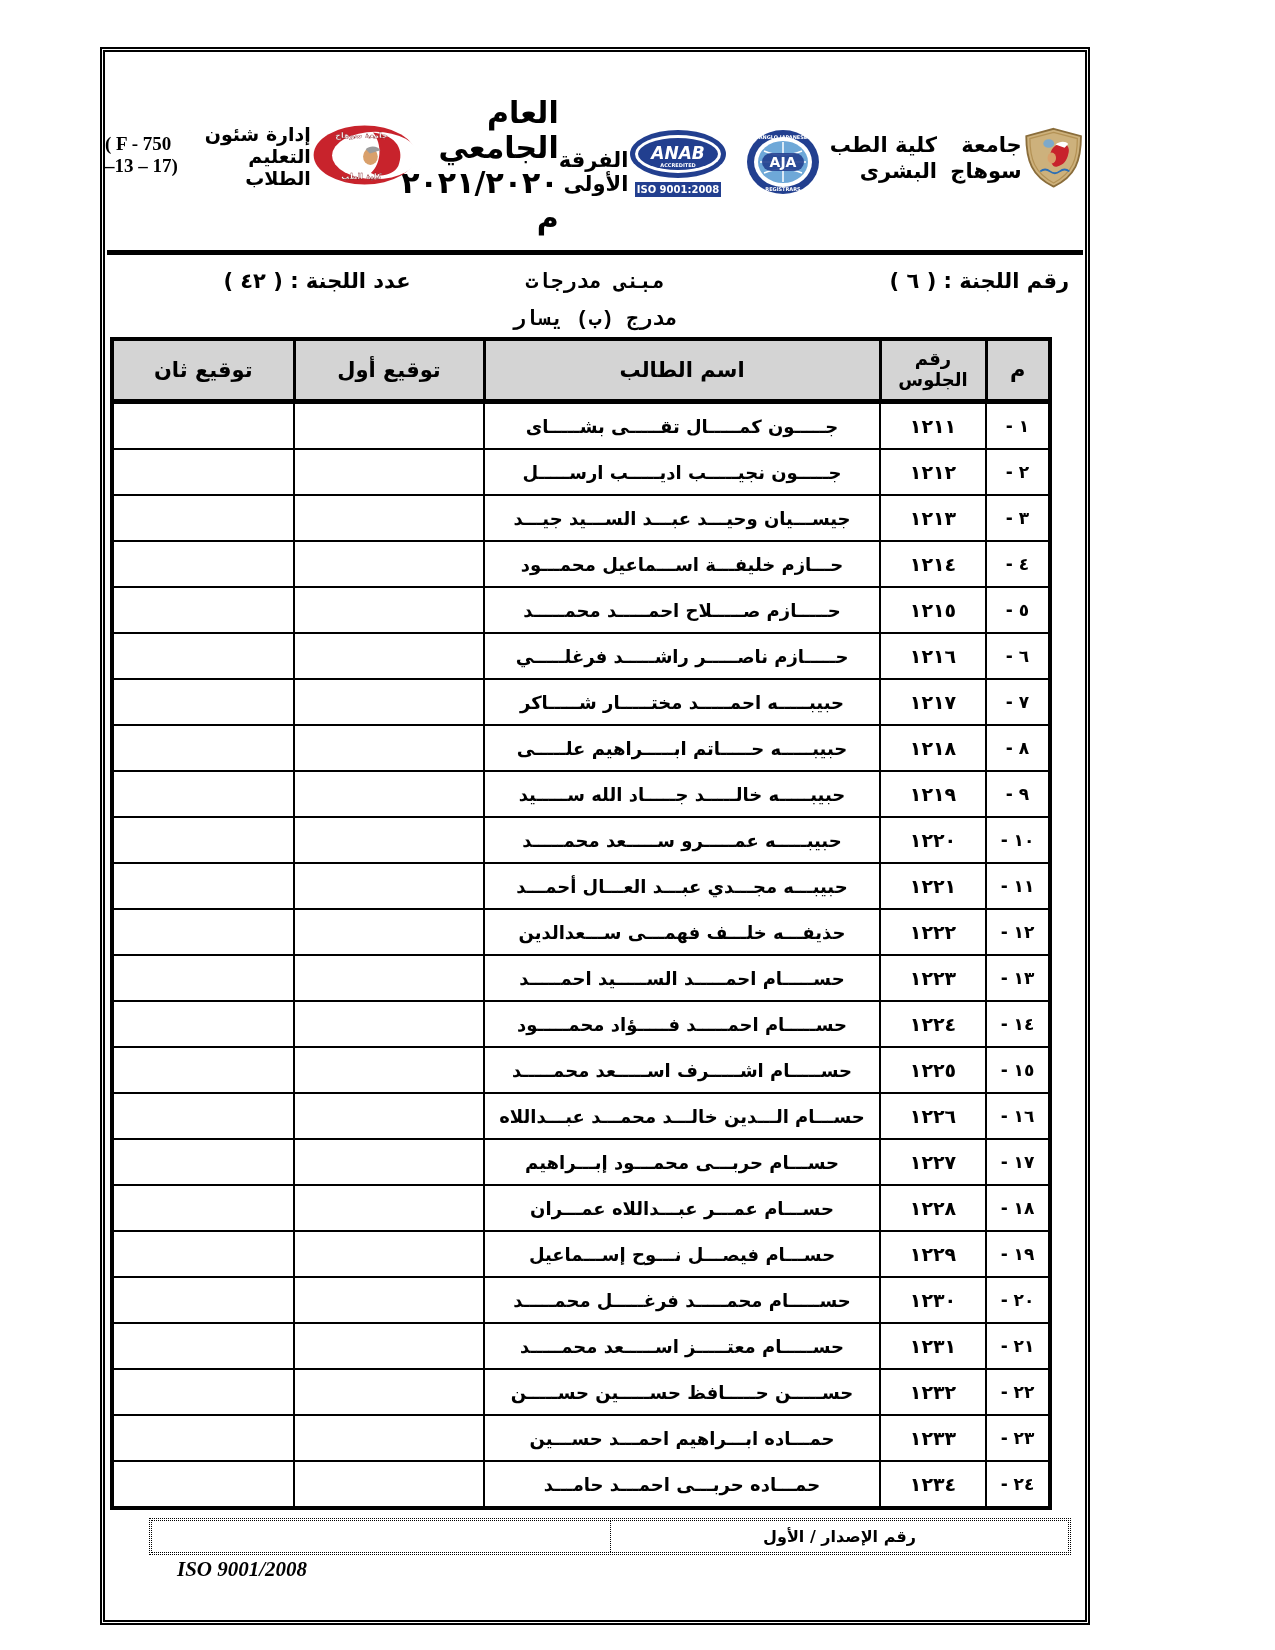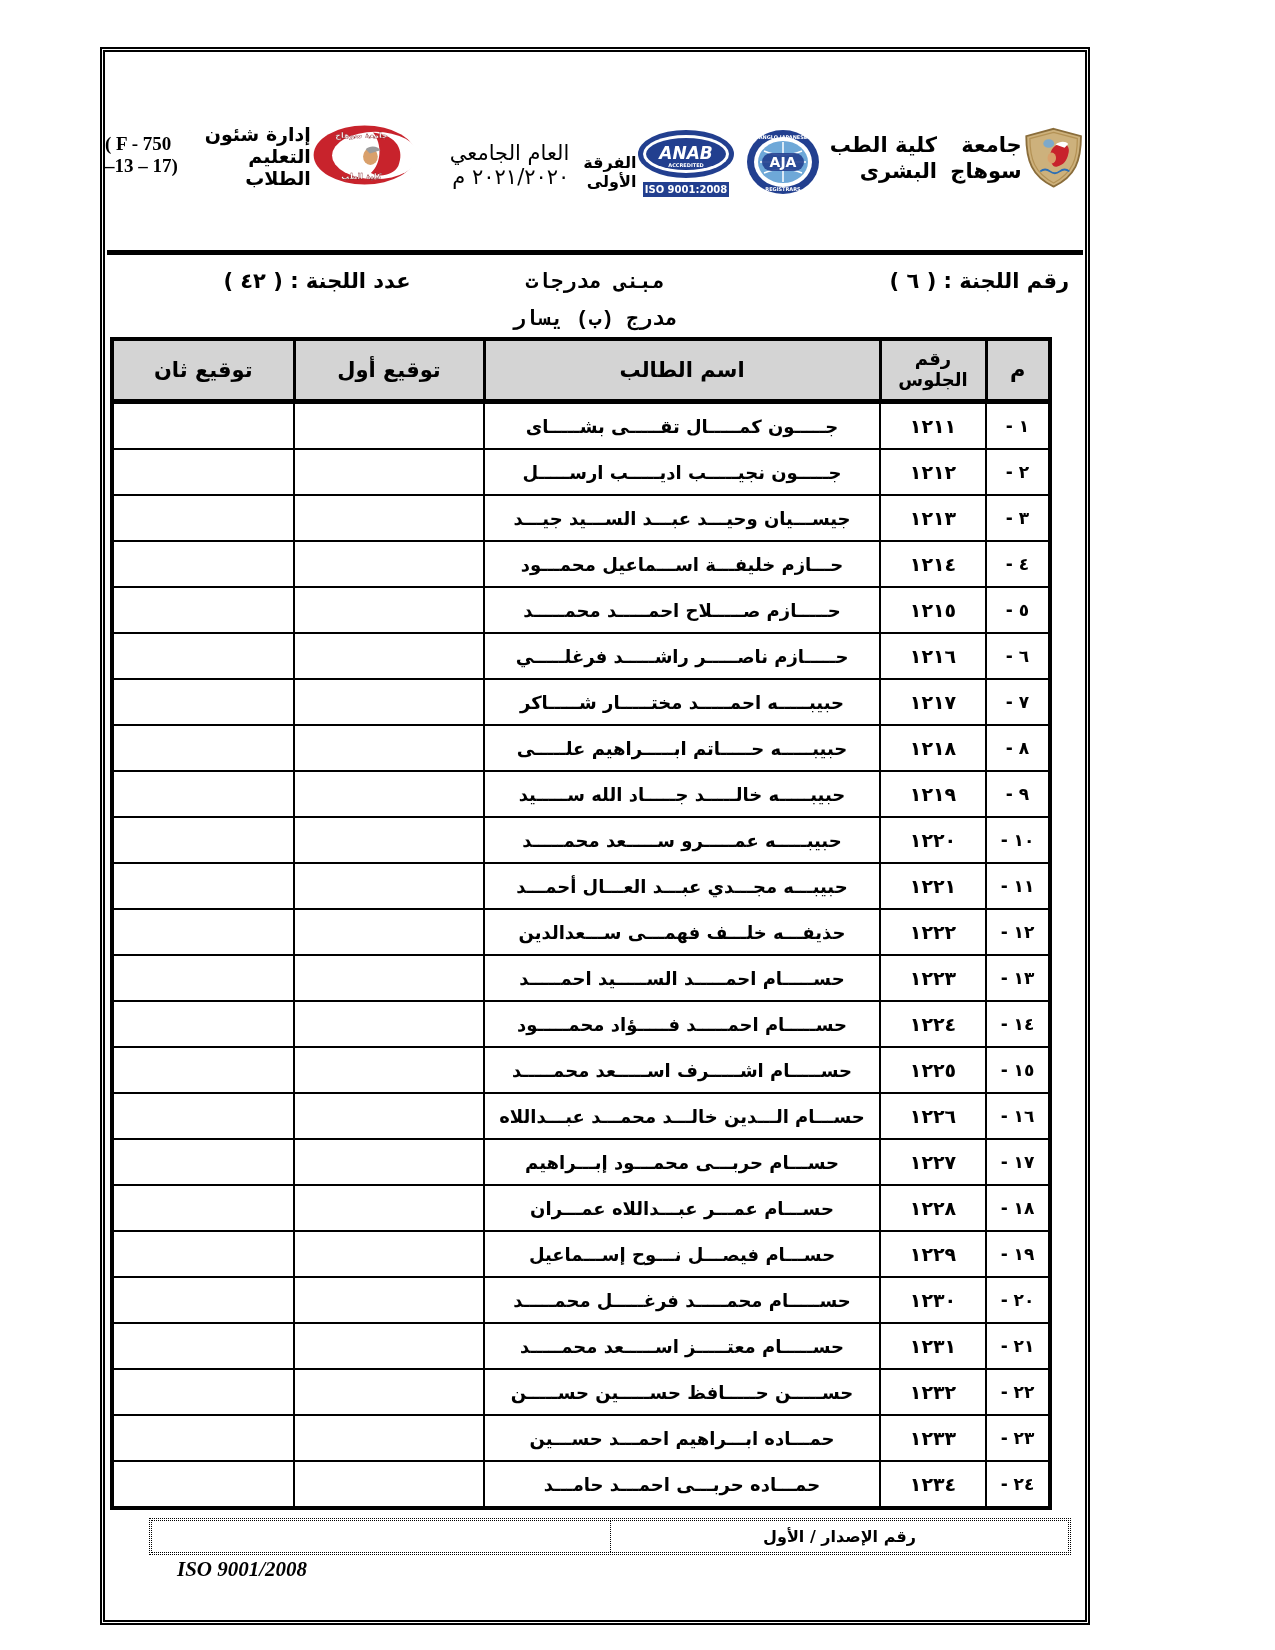--- a/index.html
+++ b/index.html
@@ -13,25 +13,25 @@
     border:5px double #000;box-sizing:border-box;
     display:flex;flex-direction:column;
   }
   
   .hdr{display:flex;height:198px;flex-shrink:0;}
   .hdr-col{display:flex;flex-direction:row;align-items:center;}
   .hdr-right{width:27%;padding-top:14px;}
   .hdr-center{width:41%;padding-top:26px;}
   .hdr-left{width:32%;padding-top:8px;}
   .uni-line{font-weight:bold;font-size:21px;line-height:1.25;}
-  .grade-line{font-weight:bold;font-size:16px;margin-top:16px;}
-  .year-line{font-weight:normal;font-size:21px;margin-top:2px;}
+  .grade-line{font-weight:bold;font-size:21px;margin-top:16px;}
+  .year-line{font-weight:bold;font-size:30px;margin-top:2px;}
   .dept-line{font-weight:bold;font-size:19px;margin-top:2px;}
   .form-code{font-weight:bold;font-size:19px;font-family:"Liberation Serif",serif;direction:ltr;}
-  .center-logos{display:flex;direction:ltr;gap:10px;align-items:flex-start;}
+  .center-logos{display:flex;direction:ltr;gap:18px;align-items:flex-start;}
   
   .rule{height:5px;background:#000;margin:0 2px;flex-shrink:0;}
   
   .committee{
     display:grid;grid-template-columns:1fr auto 1fr;
     font-weight:bold;font-size:21px;
     padding:14px 16px 4px 16px;height:78px;box-sizing:border-box;flex-shrink:0;
   }
   .committee .right-cell{text-align:right;}
   .committee .center-cell{text-align:center;font-family:Liberation Mono, monospace;}

